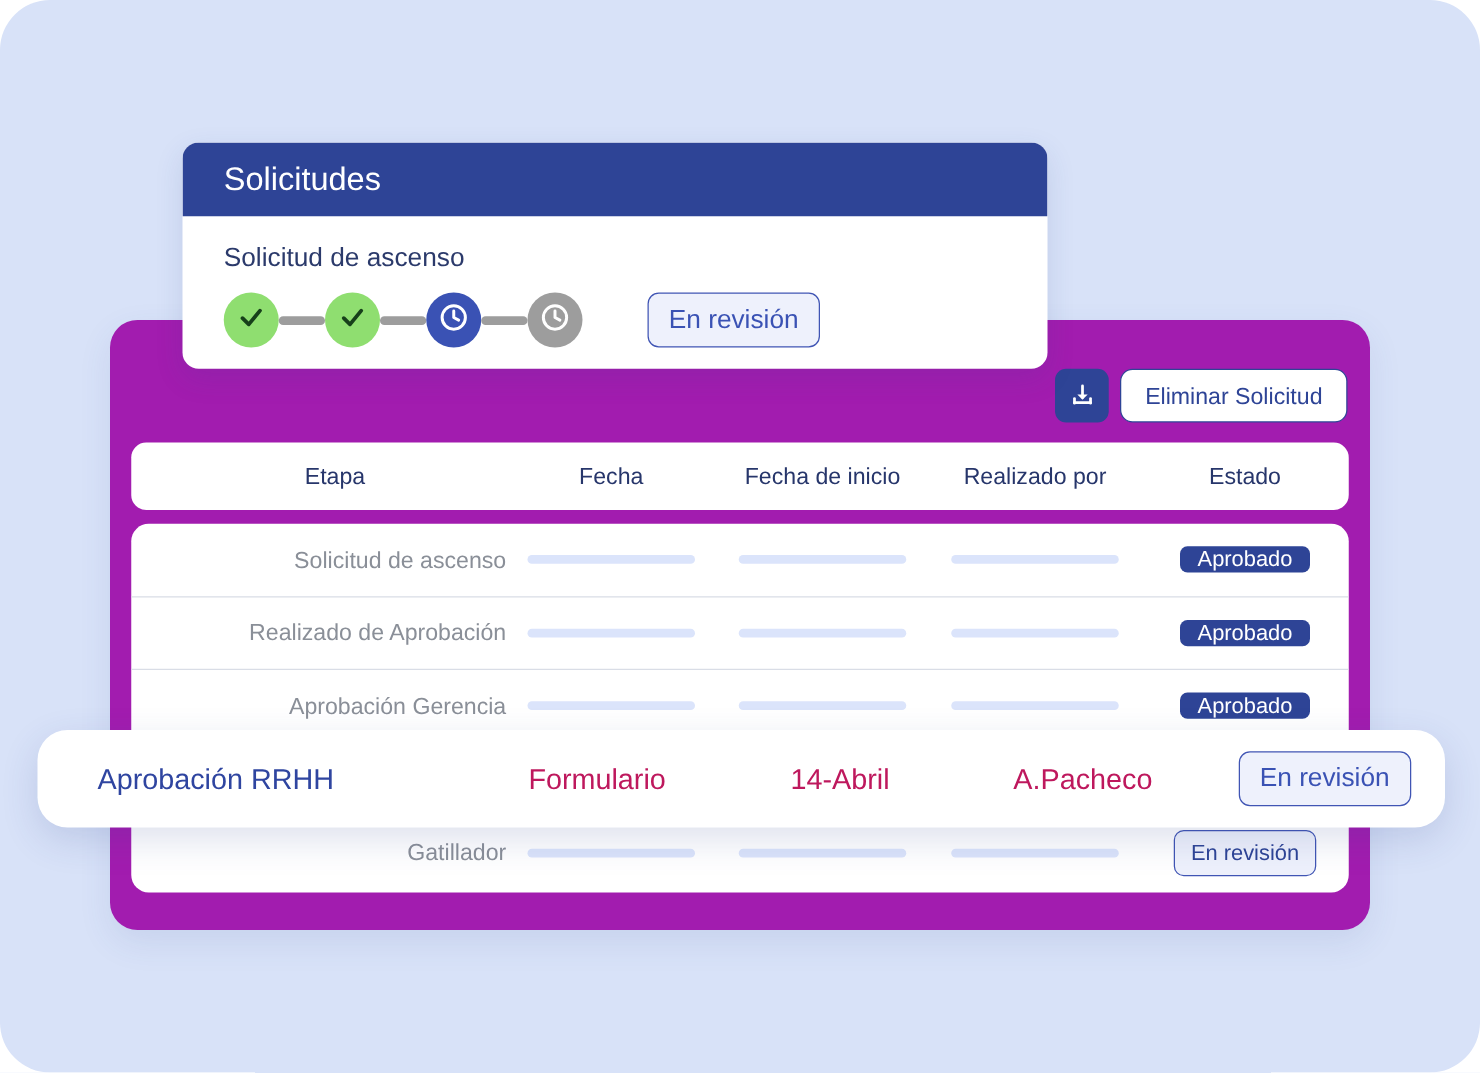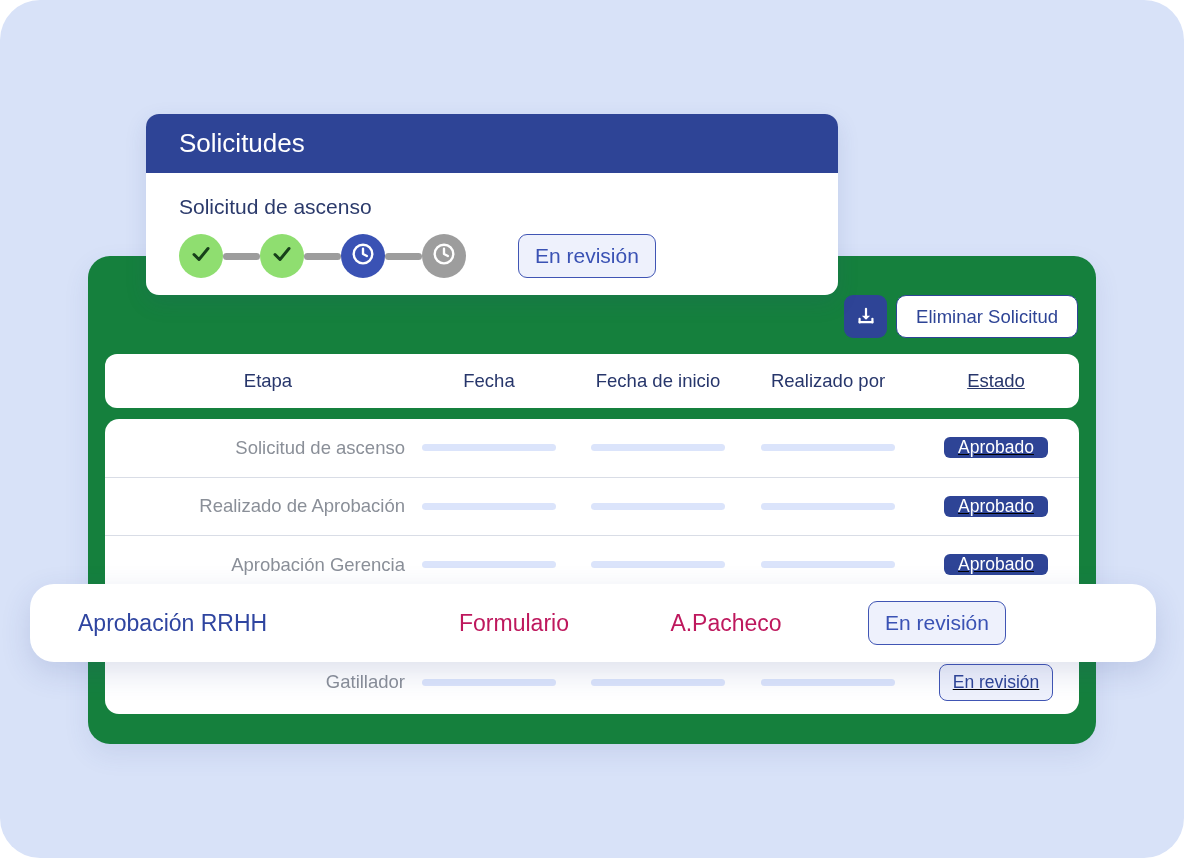--- a/index.html
+++ b/index.html
@@ -26,21 +26,21 @@
     width: 1184px; height: 858px;
     background: #d8e2f8;
     border-radius: 40px;
   }
 
   
   .panel {
     position: absolute;
     left: 88px;  top: 256px;
     width: 1008px; height: 488px;
-    background: #15803d;
+    background: #a21caf;
     border-radius: 22px;
     box-shadow: 0 10px 26px rgba(60, 80, 150, 0.10);
   }
 
   
   .toolbar {
     position: absolute;
     right: 18px; top: 39px;
     display: flex;
     align-items: center;
@@ -101,21 +101,21 @@
     align-items: center;
     border-bottom: 1px solid #d9dde6;
   }
   .trow:last-child { border-bottom: none; }
 
   
   .c-etapa  { width: 300px; padding-left: 26px; text-align: right; }
   .c-tipo   { width: 168px; }
   .c-fecha  { width: 170px; }
   .c-real   { width: 170px; }
-  .c-estado { width: 166px; text-decoration: underline; }
+  .c-estado { width: 166px; }
 
   .row-label {
     color: #8a8f98;
     font-size: 18.5px;
   }
   .barcell { display: flex; justify-content: center; }
   .bar {
     width: 134px; height: 7px;
     background: #dbe4fb;
     border-radius: 4px;
@@ -405,19 +405,20 @@
         </div>
 
         <div class="sol-status">En revisión</div>
       </div>
     </div>
   </div>
 
   <div class="float-row">
     <div class="fr-etapa">Aprobación RRHH</div>
     <div class="fr-cell">Formulario</div>
+    <div class="fr-cell">14-Abril</div>
     <div class="fr-cell">A.Pacheco</div>
     <div class="fr-estado">
       <span class="fr-badge">En revisión</span>
     </div>
   </div>
 
 </div>
 
 </body></html>

